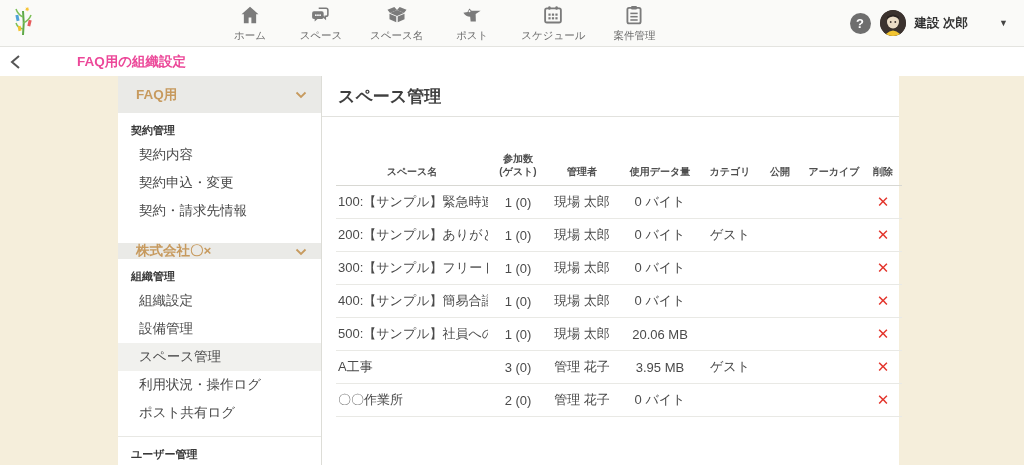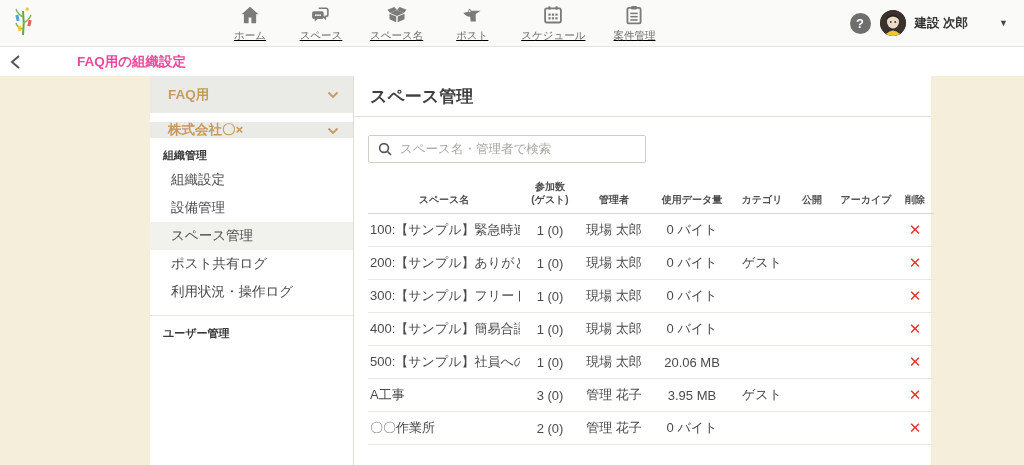--- a/index.html
+++ b/index.html
@@ -6,39 +6,39 @@
   html,body { width:1024px; height:465px; overflow:hidden; }
   body { font-family:"Liberation Sans","DejaVu Sans",sans-serif; background:#F5EEDB; }
 
   
   .app-header { height:47px; background:#FAFAF8; border-bottom:1px solid #E4E4E0;
     display:flex; align-items:center; }
   .logo { width:228px; padding-left:12px; display:flex; align-items:flex-start; cursor:pointer; }
   .logo-text { color:#F0941F; font-weight:bold; font-size:27px; letter-spacing:-1px; line-height:30px; }
   .logo-deco { margin-left:2px; margin-top:1px; }
   .main-nav { display:flex; align-items:center; gap:27px; }
-  .nav-item { display:flex; flex-direction:column; align-items:center; cursor:pointer; min-width:44px;text-decoration:underline; }
+  .nav-item { display:flex; flex-direction:column; align-items:center; cursor:pointer; min-width:44px; }
   .nav-icon { height:23px; display:flex; align-items:center; }
   .nav-icon svg { width:22px; height:22px; }
   .nav-label { font-size:10.5px; color:#6d6d6d; margin-top:2px; white-space:nowrap; }
   .user-area { margin-left:auto; display:flex; align-items:center; gap:9px; padding-right:16px; }
   .help-circle { width:21px; height:21px; border-radius:50%; background:#6e6e6e; color:#fff;
     font-size:13px; font-weight:bold; display:flex; align-items:center; justify-content:center; cursor:pointer; }
   .avatar { width:26px; height:26px; border-radius:50%; overflow:hidden; background:#3b322e; cursor:pointer; }
   .user-name { font-size:12.5px; color:#333; font-weight:bold; cursor:pointer; }
   .caret { font-size:9px; color:#444; margin-left:22px; cursor:pointer; }
 
   
   .breadcrumb-bar { height:29px; background:#FFF; display:flex; align-items:center;
     padding-left:10px; gap:11px; }
   .back-btn { display:flex; align-items:center; cursor:pointer; }
   .bc-title { font-size:13.5px; font-weight:bold; color:#ec4899;margin-left:44px; }
 
   
-  .page-body { display:flex; height:389px;margin-left:32px; }
+  .page-body { display:flex; height:389px; }
   .sidebar { width:204px; margin-left:118px; background:#fff; border-right:1px solid #DDDDD7; overflow:hidden; }
   .sb-header { height:16px; background:#EAEAE7; display:flex; align-items:center; justify-content:space-between;
     padding:0 14px 0 18px; color:#C79A5E; font-weight:bold; font-size:13.5px; cursor:pointer; }
   .sb-header:first-child { height:37px; }
   .sb-header + .sb-section { border-top:none; }
   .sb-section { padding:7px 0 9px; }
   .sb-section.bordered { border-top:1px solid #E8E8E4; }
   .sb-group-gap { height:9px; }
   .sb-section-label { font-size:11px; font-weight:bold; color:#3a3a3a; padding:3px 0 3px 13px; }
   .sb-item { font-size:13.5px; color:#4a4a4a; padding:5px 0 5px 21px; cursor:pointer; white-space:nowrap; }
@@ -186,52 +186,49 @@
 </div>
 
 <div class="page-body">
   <aside class="sidebar" id="sidebar">
       <div class="sb-header">
         <span>FAQ用</span>
         <span><svg width="12" height="8" viewBox="0 0 12 8">
             <polyline points="1.5,1.5 6,6 10.5,1.5" fill="none" stroke="#C79A5E" stroke-width="1.8"></polyline>
           </svg></span>
       </div>
+      <div class="sb-section">
+        <div class="sb-section-label">契約管理</div>
+        <div class="sb-item">契約内容</div>
+        <div class="sb-item">契約申込・変更</div>
+        <div class="sb-item">契約・請求先情報</div>
+      </div>
       <div class="sb-group-gap"></div>
       <div class="sb-header">
         <span>株式会社〇×</span>
         <span><svg width="12" height="8" viewBox="0 0 12 8">
             <polyline points="1.5,1.5 6,6 10.5,1.5" fill="none" stroke="#C79A5E" stroke-width="1.8"></polyline>
           </svg></span>
       </div>
       <div class="sb-section">
         <div class="sb-section-label">組織管理</div>
         <div class="sb-item">組織設定</div>
         <div class="sb-item">設備管理</div>
         <div class="sb-item selected">スペース管理</div>
+        <div class="sb-item">利用状況・操作ログ</div>
         <div class="sb-item">ポスト共有ログ</div>
-        <div class="sb-item">利用状況・操作ログ</div>
       </div>
       <div class="sb-section bordered">
         <div class="sb-section-label">ユーザー管理</div>
       </div>
     </aside>
 
   <main class="main-panel">
     <div class="main-title">スペース管理</div>
     <div class="main-content">
-      <div class="search-box">
-        <span style="display:flex">
-          <svg width="14" height="14" viewBox="0 0 14 14">
-              <circle cx="6" cy="6" r="4.4" fill="none" stroke="#555" stroke-width="1.6"></circle>
-              <line x1="9.4" y1="9.4" x2="13" y2="13" stroke="#555" stroke-width="1.6"></line>
-            </svg>
-        </span>
-        <input type="text" placeholder="スペース名・管理者で検索" style="">
-      </div>
 
       <table>
         <colgroup>
           <col class="c-name">
             <col class="c-part">
             <col class="c-mgr">
             <col class="c-data">
           <col class="c-cat">
             <col class="c-pub">
             <col class="c-arch">

